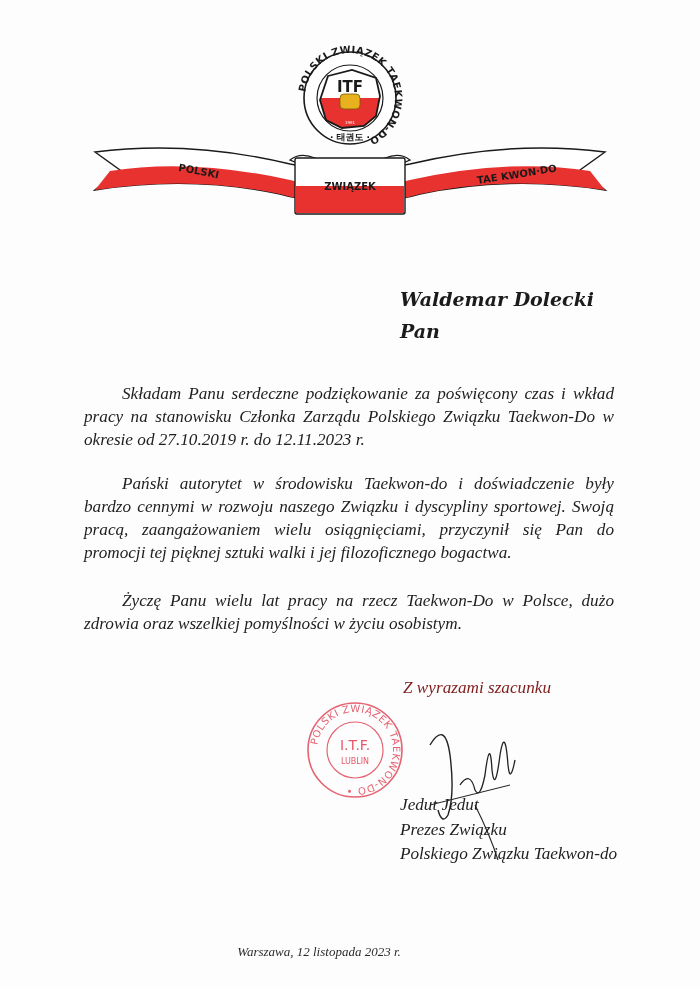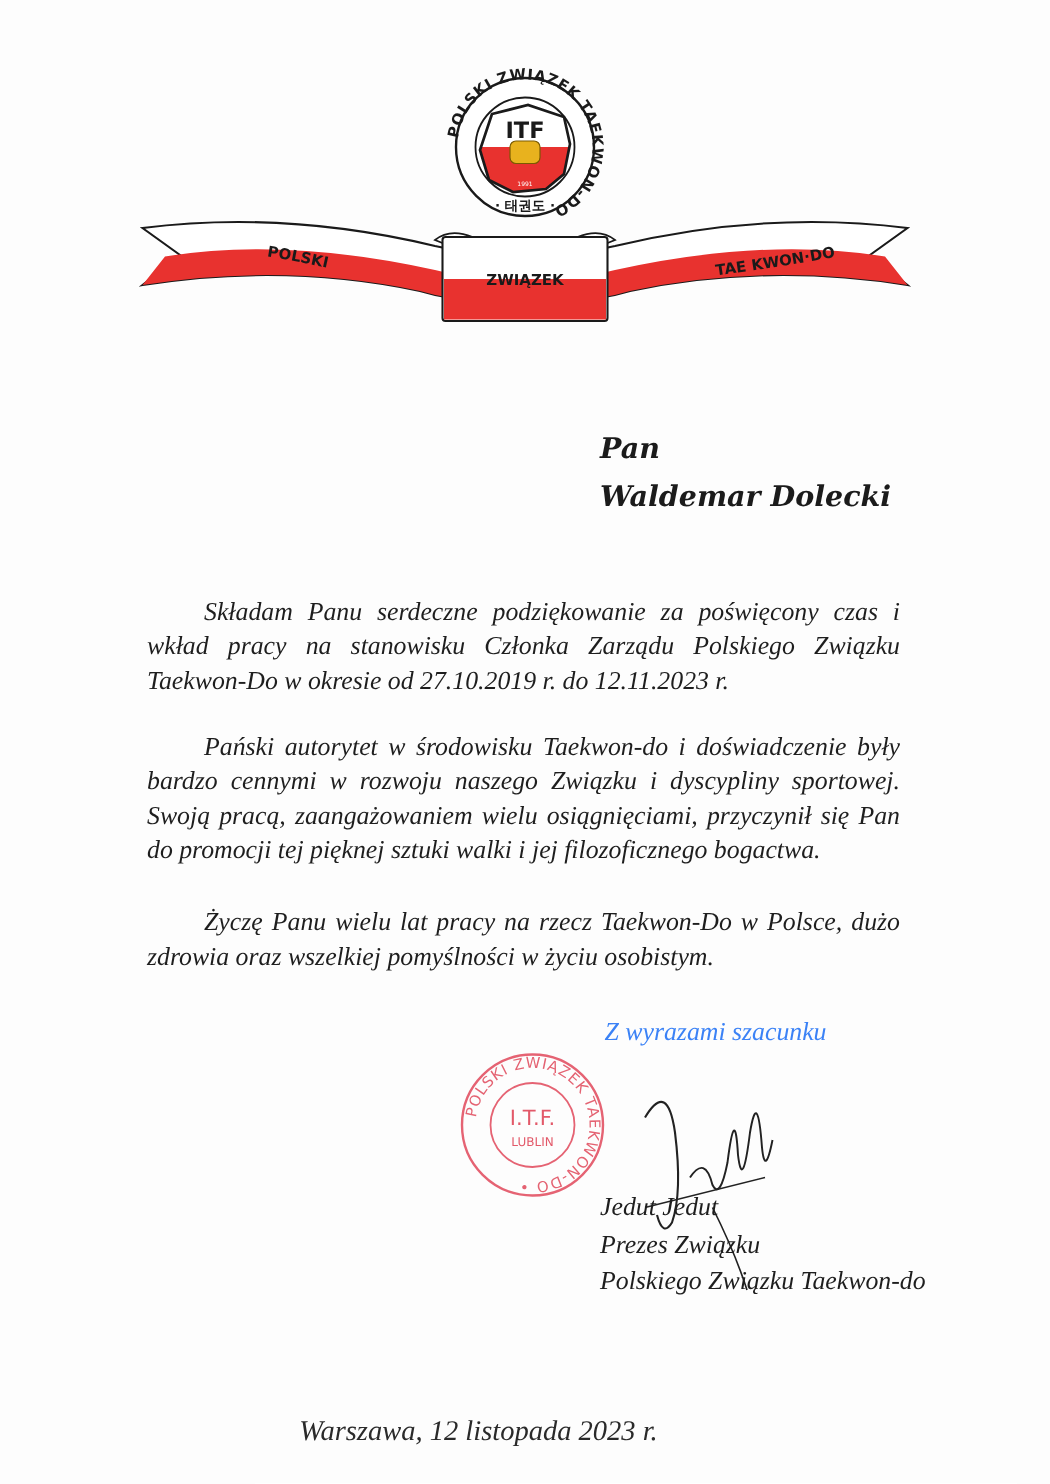--- a/index.html
+++ b/index.html
@@ -8,36 +8,36 @@
   .page { position: absolute; left: 0; top: 0; width: 700px; height: 989px; background: #fdfdfd; }
 
   .letterhead { position: absolute; left: 90px; top: 40px; width: 520px; height: 175px; }
   .letterhead svg { width: 100%; height: 100%; display: block; }
 
   .recipient { position: absolute; left: 400px; top: 283px; font-family: "DejaVu Serif", serif;
                font-style: italic; font-weight: bold; font-size: 19px; line-height: 32px; color: #1b1b1b; }
 
   .body-text { position: absolute; left: 80px; width: 538px; font-family: "Liberation Serif", serif;
                font-style: italic; font-size: 17.2px; line-height: 23px; color: #1e1e1e; text-align: justify; }
-  .body-text p { margin: 18px; text-indent: 38px; }
+  .body-text p { margin: 4px; text-indent: 38px; }
   .p1 { top: 378px; }
   .p2 { top: 468px; }
   .p3 { top: 585px; }
 
   .closing { position: absolute; left: 403px; top: 678px; font-family: "Liberation Serif", serif;
-             font-style: italic; font-size: 17.2px; color: #3b82f6; }
+             font-style: italic; font-size: 17.2px; color: #7f1d1d; }
 
   .stamp { position: absolute; left: 305px; top: 700px; width: 100px; height: 100px; }
   .signature { position: absolute; left: 420px; top: 715px; width: 110px; height: 150px; }
 
   .signer { position: absolute; left: 400px; top: 793px; font-family: "Liberation Serif", serif;
             font-style: italic; font-size: 17.2px; line-height: 24.5px; color: #1e1e1e; }
 
   .footer-date { position: absolute; left: 0; width: 638px; top: 944px; text-align: center;
-                 font-family: "Liberation Serif", serif; font-style: italic; font-size: 19px; color: #2a2a2a; }
+                 font-family: "Liberation Serif", serif; font-style: italic; font-size: 13px; color: #2a2a2a; }
 </style>
 </head>
 <body>
 
 <div class="page">
 
   <div class="letterhead">
     <svg viewBox="0 0 520 175" xmlns="http://www.w3.org/2000/svg">
       <defs>
         <path id="ringPath" d="M 215 58 A 45 45 0 1 1 305 58 A 45 45 0 1 1 215 58"></path>
@@ -83,22 +83,22 @@
         </text>
         <text x="260" y="150" text-anchor="middle" font-family="DejaVu Sans, sans-serif" font-weight="bold" font-size="10" fill="#1a1a1a">ZWIĄZEK</text>
         <text font-family="DejaVu Sans, sans-serif" font-weight="bold" font-size="10" fill="#1a1a1a">
           <textPath href="#ribR" startOffset="25%">TAE KWON·DO</textPath>
         </text>
       </g>
     </svg>
   </div>
 
   <div class="recipient">
+    <div>Waldemar Dolecki</div>
     <div>Pan</div>
-    <div>Waldemar Dolecki</div>
   </div>
 
   <div class="body-text p1">
     <p>Składam Panu serdeczne podziękowanie za poświęcony czas i wkład pracy na stanowisku Członka Zarządu Polskiego Związku Taekwon-Do w okresie od 27.10.2019 r. do 12.11.2023 r.</p>
   </div>
   <div class="body-text p2">
     <p>Pański autorytet w środowisku Taekwon-do i doświadczenie były bardzo cennymi w rozwoju naszego Związku i dyscypliny sportowej. Swoją pracą, zaangażowaniem wielu osiągnięciami, przyczynił się Pan do promocji tej pięknej sztuki walki i jej filozoficznego bogactwa.</p>
   </div>
   <div class="body-text p3">
     <p>Życzę Panu wielu lat pracy na rzecz Taekwon-Do w Polsce, dużo zdrowia oraz wszelkiej pomyślności w życiu osobistym.</p>

